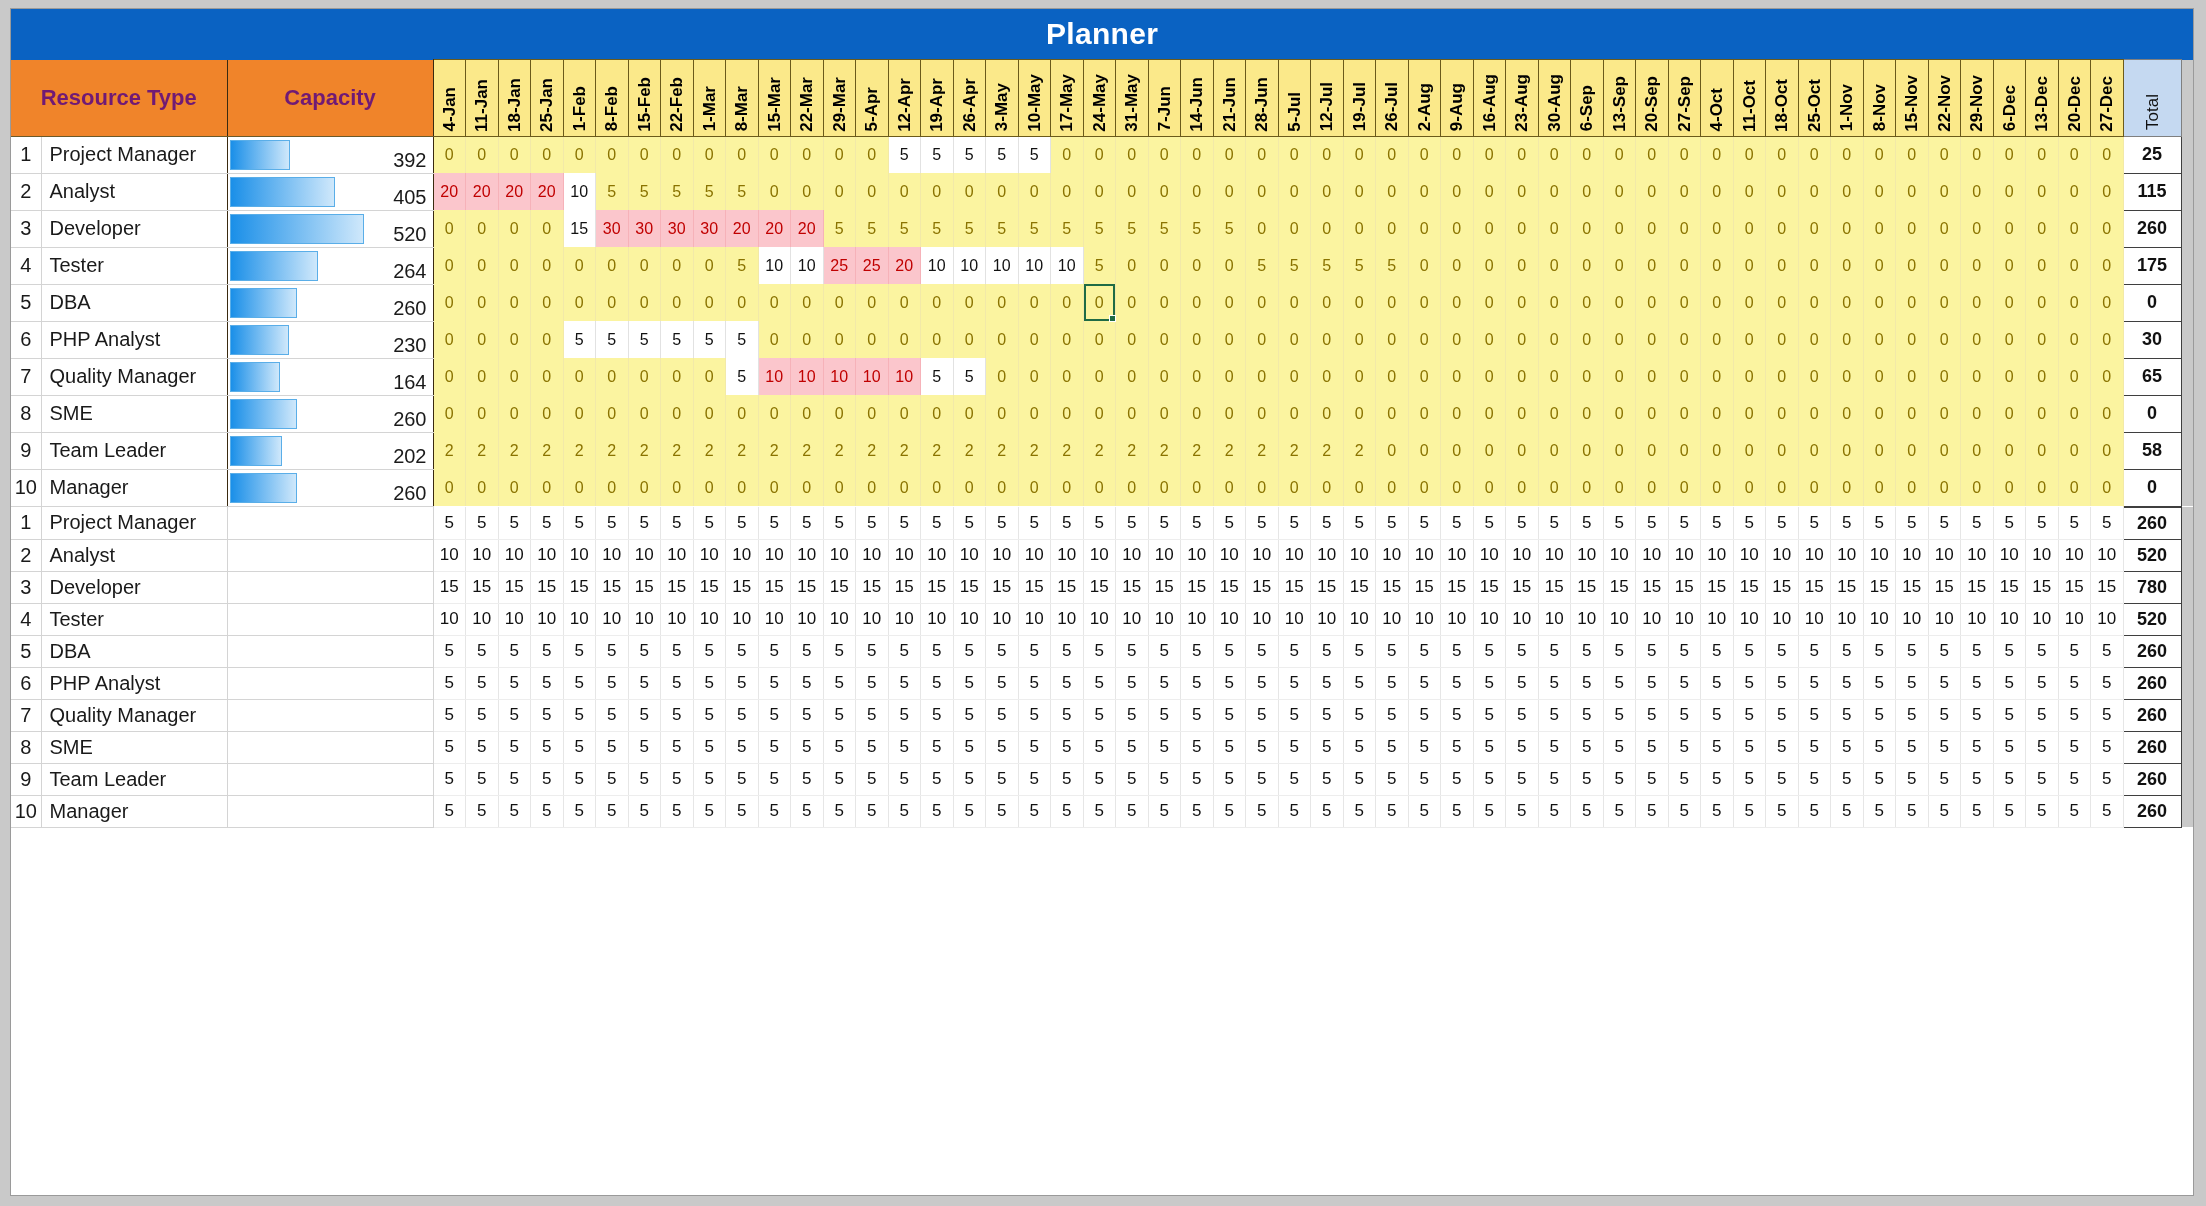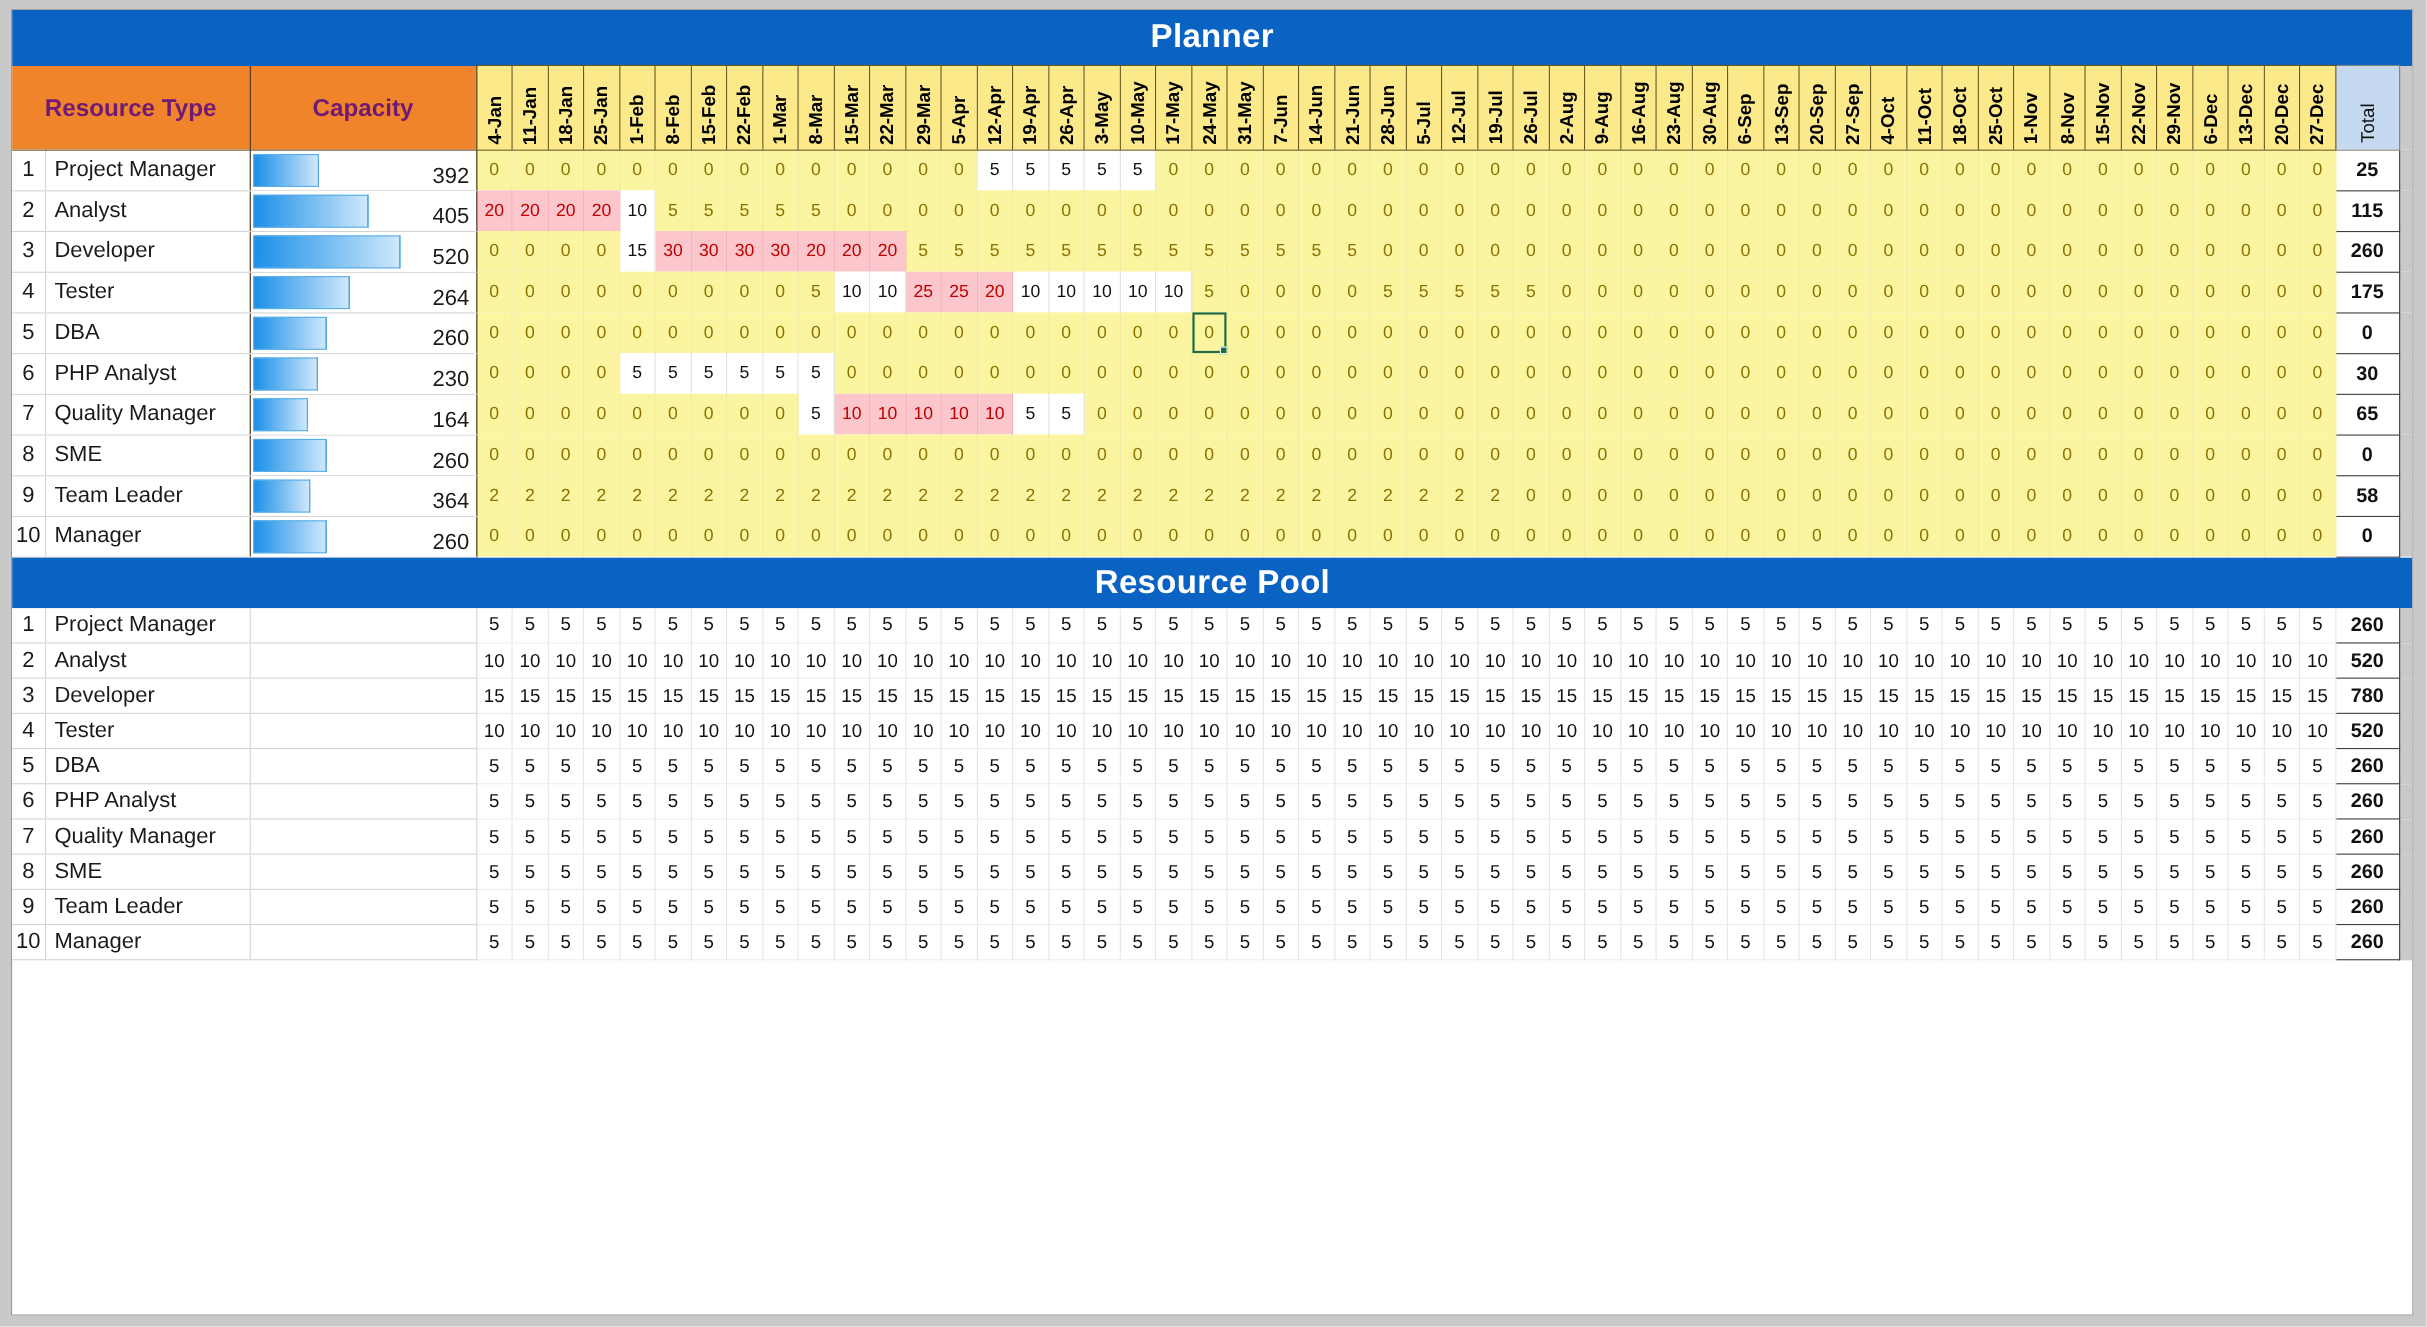--- a/index.html
+++ b/index.html
@@ -865,21 +865,21 @@
           <td class="pc yel"><span>0</span></td>
           <td class="pc yel"><span>0</span></td>
           <td class="tot">0</td>
           <td class="rgutter"></td>
         </tr>
         <tr class="prow" style="height: 37px;">
           <td class="rnum">9</td>
           <td class="rname">Team Leader</td>
           <td class="cap">
             <div class="capbar" style="width: 52px;"></div>
-            <div class="capval">364</div>
+            <div class="capval">202</div>
           </td>
           <td class="pc yel"><span>2</span></td>
           <td class="pc yel"><span>2</span></td>
           <td class="pc yel"><span>2</span></td>
           <td class="pc yel"><span>2</span></td>
           <td class="pc yel"><span>2</span></td>
           <td class="pc yel"><span>2</span></td>
           <td class="pc yel"><span>2</span></td>
           <td class="pc yel"><span>2</span></td>
           <td class="pc yel"><span>2</span></td>
@@ -1048,23 +1048,20 @@
         <col style="width: 32.5px;">
         <col style="width: 32.5px;">
         <col style="width: 32.5px;">
         <col style="width: 32.5px;">
         <col style="width: 32.5px;">
         <col style="width: 32.5px;">
         <col style="width: 58px;">
         <col style="width: 12px;">
       </colgroup>
     <tbody>
-      <tr>
-        <td class="banner" id="pool-banner" colspan="57" style="height:44px;">Resource Pool</td>
-      </tr>
     <tr class="rprow" style="height: 32px;">
           <td class="rnum">1</td>
           <td class="rp-name">Project Manager</td>
           <td class="rp-blank"></td>
           <td class="rp-c"><span>5</span></td>
           <td class="rp-c"><span>5</span></td>
           <td class="rp-c"><span>5</span></td>
           <td class="rp-c"><span>5</span></td>
           <td class="rp-c"><span>5</span></td>
           <td class="rp-c"><span>5</span></td>

